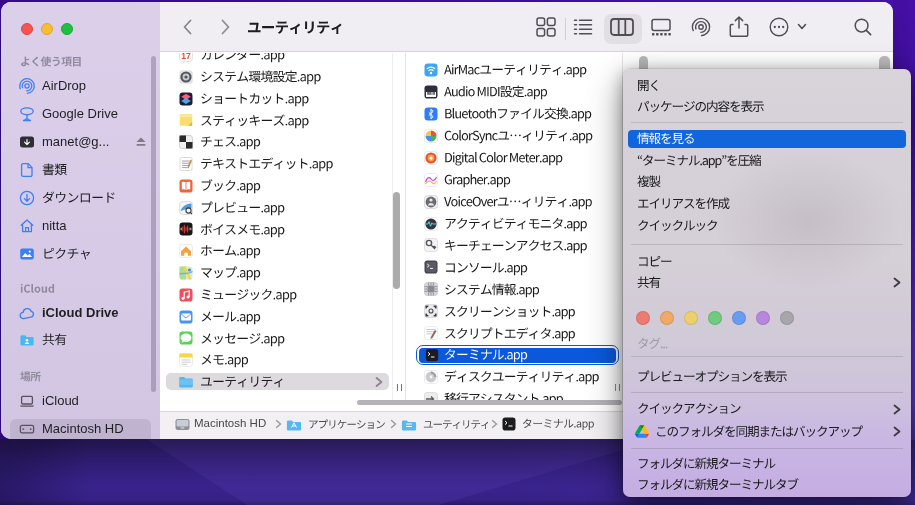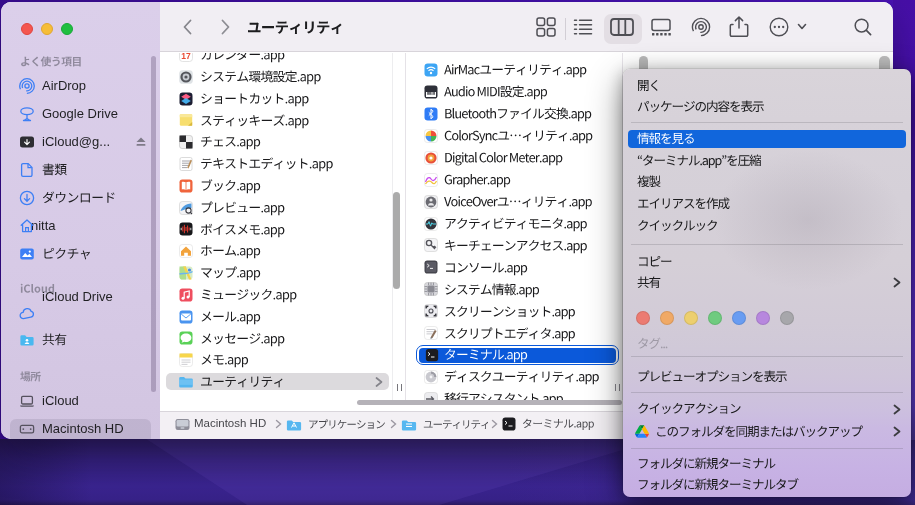--- a/index.html
+++ b/index.html
@@ -20,21 +20,21 @@
     <svg style="position:absolute;left:18px;top:76px" width="16" height="16" viewBox="0 0 16 16">
       <circle cx="8" cy="8" r="2.1" fill="none" stroke="#3d7ff5" stroke-width="1.3"></circle>
       <circle cx="8" cy="8" r="4.8" fill="none" stroke="#3d7ff5" stroke-width="1.3" stroke-dasharray="20 4.5" stroke-dashoffset="-12.6"></circle>
       <circle cx="8" cy="8" r="7.3" fill="none" stroke="#3d7ff5" stroke-width="1.3" stroke-dasharray="33 8" stroke-dashoffset="-19.5"></circle>
     </svg>
     <div style="position:absolute;left:41px;top:104.2px;font-size:13px;font-weight:400;color:#1f1f22;white-space:nowrap;line-height:15.6px;">Google Drive</div>
     <svg style="position:absolute;left:18px;top:104px" width="16" height="16" viewBox="0 0 16 16">
       <ellipse cx="8" cy="5.2" rx="6.2" ry="3.4" fill="none" stroke="#3d7ff5" stroke-width="1.3"></ellipse>
       <path d="M8 8.6 L8 12.5 M4.5 14.5 L11.5 14.5 M8 12.5 L5 14.5 M8 12.5 L11 14.5" fill="none" stroke="#3d7ff5" stroke-width="1.3" stroke-linecap="round"></path>
     </svg>
-    <div style="position:absolute;left:41px;top:132.2px;font-size:13px;font-weight:400;color:#1f1f22;white-space:nowrap;line-height:15.6px;">iCloud@g...</div>
+    <div style="position:absolute;left:41px;top:132.2px;font-size:13px;font-weight:400;color:#1f1f22;white-space:nowrap;line-height:15.6px;">manet@g...</div>
     <svg style="position:absolute;left:18px;top:132px" width="16" height="16" viewBox="0 0 16 16">
       <rect x="1" y="2.5" width="14" height="11" rx="2.5" fill="#2e2e33"></rect>
       <path d="M8 5.5 L8 10.5 M5.6 8.2 L8 10.6 L10.4 8.2" fill="none" stroke="#fff" stroke-width="1.2" stroke-linecap="round" stroke-linejoin="round"></path>
     </svg>
     <svg style="position:absolute;left:134px;top:134px" width="12" height="12" viewBox="0 0 12 12">
       <path d="M6 1.5 L10.5 6 L1.5 6 Z" fill="#7e7a88"></path>
       <rect x="1.5" y="8" width="9" height="1.8" rx="0.9" fill="#7e7a88"></rect>
     </svg>
     <div style="position:absolute;left:41px;top:161.3px;line-height:0"><svg width="24.6" height="15.4" viewBox="0 0 24.6 15.4" style="overflow:visible">
         <path d="M3.3 10.4H9.6V11.2H3.3ZM3.3 9.8V9H9.6V9.8ZM2.4 8.3V12.3H3.3V11.9H9.6V12.3H10.6V8.3ZM0.7 7V7.7H12.1V7H6.8V6.3H11.2V5.6H6.8V4.9H10.5V3.5H12.1V2.8H10.5V1.4H6.8V0.5H5.9V1.4H2.1V2H5.9V2.8H0.7V3.5H5.9V4.2H1.9V4.9H5.9V5.6H1.6V6.3H5.9V7ZM6.8 2H9.6V2.8H6.8ZM6.8 4.2V3.5H9.6V4.2ZM17.4 0.8C17.2 1.2 16.9 1.9 16.7 2.4L17.3 2.6C17.6 2.2 17.9 1.6 18.2 1ZM13.2 1.1C13.5 1.5 13.8 2.2 13.9 2.6L14.6 2.3C14.5 1.9 14.2 1.3 13.9 0.8ZM19.7 5.9H23.2V7.1H19.7ZM19.7 7.8H23.2V9.1H19.7ZM19.7 3.9H23.2V5.1H19.7ZM20 10.1C19.5 10.6 18.5 11.3 17.6 11.6C17.8 11.8 18 12.1 18.2 12.3C19.1 11.9 20.2 11.2 20.9 10.5ZM21.9 10.6C22.7 11.1 23.6 11.8 24.1 12.3L24.8 11.8C24.3 11.3 23.4 10.6 22.6 10.1ZM15.2 6.6V7.7H13V8.5H15.2C15.1 9.5 14.6 10.5 12.7 11.3C12.9 11.5 13.2 11.9 13.3 12.1C14.7 11.4 15.4 10.7 15.7 9.9C16.4 10.4 17.2 11 17.7 11.4L18.3 10.8C17.8 10.3 16.8 9.6 16 9C16 8.9 16.1 8.7 16.1 8.5H18.4V7.7H16.1V6.6ZM15.2 0.7V2.8H13V3.6H14.9C14.4 4.4 13.5 5.2 12.7 5.6C12.9 5.8 13.2 6.1 13.3 6.3C14 5.9 14.7 5.2 15.2 4.4V6.3H16.1V4.5C16.7 5 17.6 5.6 17.9 6L18.4 5.2C18.1 5 16.6 4 16.1 3.8V3.6H18.4V2.8H16.1V0.7ZM18.9 3.1V9.8H24.1V3.1H21.5L21.9 1.9H24.5V1.1H18.4V1.9H20.9C20.8 2.3 20.7 2.8 20.6 3.1Z" fill="#1f1f22"></path>
@@ -43,37 +43,37 @@
       <path d="M4 1.6 h5.2 L13 5.4 V13 a1.4 1.4 0 0 1 -1.4 1.4 H4 A1.4 1.4 0 0 1 2.6 13 V3 A1.4 1.4 0 0 1 4 1.6 Z" fill="none" stroke="#3d7ff5" stroke-width="1.3"></path>
       <path d="M9 1.8 V5.6 H12.8" fill="none" stroke="#3d7ff5" stroke-width="1.2"></path>
     </svg>
     <div style="position:absolute;left:41px;top:189.3px;line-height:0"><svg width="73.8" height="15.4" viewBox="0 0 73.8 15.4" style="overflow:visible">
         <path d="M11.2 0.4 10.5 0.7C10.9 1.2 11.3 1.9 11.6 2.5L12.3 2.2C12 1.7 11.5 0.9 11.2 0.4ZM6.5 1.5 5.3 1.1C5.2 1.5 5 1.9 4.9 2.2C4.3 3.3 3 5.2 0.8 6.6L1.6 7.3C3.1 6.3 4.2 5 5 3.9H9.3C9.1 4.9 8.4 6.3 7.6 7.4C6.7 6.8 5.7 6.2 4.9 5.7L4.2 6.4C5 6.9 6 7.6 6.9 8.3C5.8 9.5 4.1 10.7 2 11.3L2.9 12.1C5.1 11.3 6.6 10.2 7.8 8.9C8.3 9.3 8.8 9.7 9.2 10L9.9 9.2C9.5 8.8 9 8.4 8.5 8C9.4 6.7 10.1 5.2 10.5 4C10.5 3.8 10.7 3.5 10.8 3.4L10.2 3L10.8 2.7C10.6 2.2 10.1 1.4 9.8 0.9L9.1 1.2C9.5 1.7 9.9 2.5 10.1 3L9.9 2.9C9.7 2.9 9.4 3 9.1 3H5.6L5.9 2.5C6 2.3 6.2 1.8 6.5 1.5ZM23.6 3.5 22.9 3.1C22.7 3.1 22.5 3.2 22 3.2H19.1V2C19.1 1.7 19.2 1.4 19.2 1H18C18 1.4 18.1 1.7 18.1 2V3.2H15.2C14.8 3.2 14.4 3.1 14 3.1C14.1 3.4 14.1 3.8 14.1 4.1C14.1 4.5 14.1 5.9 14.1 6.3C14.1 6.6 14.1 6.9 14 7.2H15.2C15.1 7 15.1 6.6 15.1 6.4C15.1 6 15.1 4.6 15.1 4.1H22.3C22.1 5.2 21.7 6.8 21 7.8C20.3 9.1 18.9 10 17.6 10.4C17.2 10.6 16.7 10.7 16.2 10.8L17.1 11.7C19.4 11.1 21.2 9.8 22.1 8.1C22.9 6.9 23.2 5.3 23.4 4.3C23.4 4 23.5 3.7 23.6 3.5ZM27.5 1.9 26.8 2.7C27.7 3.3 29.3 4.7 30 5.3L30.8 4.5C30.1 3.8 28.4 2.5 27.5 1.9ZM26.4 10.5 27.1 11.5C29.2 11.1 30.8 10.3 32.1 9.5C34 8.3 35.5 6.6 36.4 5L35.8 3.9C35.1 5.5 33.5 7.3 31.5 8.6C30.3 9.3 28.6 10.1 26.4 10.5ZM38.8 2.5C38.8 2.8 38.8 3.2 38.8 3.5C38.8 4 38.8 9.3 38.8 9.8C38.8 10.2 38.8 11.2 38.8 11.4H39.9L39.8 10.6H46.8L46.8 11.4H47.9C47.9 11.2 47.9 10.2 47.9 9.8C47.9 9.3 47.9 4.1 47.9 3.5C47.9 3.2 47.9 2.8 47.9 2.5C47.5 2.5 47.1 2.5 46.8 2.5C46.2 2.5 40.6 2.5 39.9 2.5C39.6 2.5 39.3 2.5 38.8 2.5ZM39.8 9.6V3.5H46.8V9.6ZM50.5 5.7V7C50.9 6.9 51.6 6.9 52.3 6.9C53.2 6.9 58.4 6.9 59.3 6.9C59.9 6.9 60.4 7 60.7 7V5.7C60.4 5.7 59.9 5.8 59.3 5.8C58.4 5.8 53.2 5.8 52.3 5.8C51.6 5.8 50.9 5.7 50.5 5.7ZM69.9 2 69.2 2.4C69.6 2.9 70 3.6 70.3 4.3L71.1 4C70.8 3.4 70.2 2.5 69.9 2ZM71.4 1.4 70.7 1.7C71.2 2.3 71.6 3 71.9 3.7L72.6 3.3C72.3 2.7 71.8 1.9 71.4 1.4ZM65.4 10.3C65.4 10.8 65.4 11.4 65.3 11.8H66.6C66.5 11.4 66.5 10.7 66.5 10.3V6.1C67.9 6.5 70.1 7.4 71.5 8.1L71.9 7.1C70.6 6.4 68.2 5.5 66.5 5V2.9C66.5 2.5 66.5 1.9 66.6 1.5H65.3C65.4 1.9 65.4 2.5 65.4 2.9C65.4 3.9 65.4 9.6 65.4 10.3Z" fill="#1f1f22"></path>
       </svg></div>
     <svg style="position:absolute;left:18px;top:188px" width="16" height="16" viewBox="0 0 16 16">
       <circle cx="8" cy="8" r="6.6" fill="none" stroke="#3d7ff5" stroke-width="1.3"></circle>
       <path d="M8 4.5 L8 11 M5.4 8.6 L8 11.2 L10.6 8.6" fill="none" stroke="#3d7ff5" stroke-width="1.3" stroke-linecap="round" stroke-linejoin="round"></path>
     </svg>
-    <div style="position:absolute;left:30px;top:216.2px;font-size:13px;font-weight:400;color:#1f1f22;white-space:nowrap;line-height:15.6px;">nitta</div>
+    <div style="position:absolute;left:41px;top:216.2px;font-size:13px;font-weight:400;color:#1f1f22;white-space:nowrap;line-height:15.6px;">nitta</div>
     <svg style="position:absolute;left:18px;top:216px" width="16" height="16" viewBox="0 0 16 16">
       <path d="M2.2 7.2 L8 2 L13.8 7.2 M3.6 6.4 V13.6 H12.4 V6.4" fill="none" stroke="#3d7ff5" stroke-width="1.3" stroke-linejoin="round" stroke-linecap="round"></path>
       <path d="M6.6 13.4 V9.6 H9.4 V13.4" fill="none" stroke="#3d7ff5" stroke-width="1.2"></path>
     </svg>
     <div style="position:absolute;left:41px;top:245.3px;line-height:0"><svg width="49.2" height="15.4" viewBox="0 0 49.2 15.4" style="overflow:visible">
         <path d="M9.7 2.3C9.7 1.9 10.1 1.5 10.6 1.5C11 1.5 11.4 1.9 11.4 2.3C11.4 2.8 11 3.2 10.6 3.2C10.1 3.2 9.7 2.8 9.7 2.3ZM9.1 2.3C9.1 3.1 9.8 3.8 10.6 3.8C11.4 3.8 12 3.1 12 2.3C12 1.5 11.4 0.9 10.6 0.9C9.8 0.9 9.1 1.5 9.1 2.3ZM3.6 1.7H2.4C2.4 2 2.5 2.4 2.5 2.7C2.5 3.4 2.5 8.5 2.5 9.7C2.5 10.8 3 11.2 4 11.4C4.5 11.5 5.3 11.5 6 11.5C7.4 11.5 9.4 11.4 10.5 11.3V10.1C9.4 10.4 7.4 10.5 6.1 10.5C5.5 10.5 4.8 10.5 4.4 10.4C3.8 10.3 3.5 10.1 3.5 9.5V6.6C5.1 6.2 7.3 5.6 8.7 5C9.1 4.8 9.6 4.6 9.9 4.5L9.5 3.5C9.1 3.7 8.8 3.9 8.4 4C7 4.6 5 5.2 3.5 5.6V2.7C3.5 2.3 3.5 2 3.6 1.7ZM19.2 1.3 18 0.9C17.9 1.3 17.7 1.7 17.6 1.9C17 3.1 15.8 5 13.6 6.3L14.5 6.9C15.8 6 16.9 4.9 17.7 3.8H22C21.8 5 21 6.6 20 7.8C18.8 9.1 17.2 10.3 14.9 11L15.8 11.8C18.2 10.9 19.7 9.8 20.9 8.3C22 7 22.8 5.2 23.2 3.9C23.2 3.7 23.4 3.4 23.5 3.3L22.6 2.7C22.4 2.8 22.1 2.9 21.8 2.9H18.3L18.6 2.3C18.7 2.1 19 1.7 19.2 1.3ZM25.7 5.4V6.5C26 6.5 26.5 6.4 26.9 6.4H30.7C30.5 8.7 29.5 10.2 27.4 11.1L28.5 11.8C30.7 10.5 31.6 8.8 31.7 6.4H35.3C35.6 6.4 36 6.5 36.3 6.5V5.4C36 5.4 35.6 5.5 35.3 5.5H31.7V3C32.7 2.9 33.6 2.7 34.3 2.5C34.5 2.5 34.7 2.4 35 2.3L34.3 1.4C33.7 1.7 32.2 2 31 2.2C29.6 2.4 27.7 2.4 26.7 2.4L27 3.3C28 3.3 29.4 3.3 30.7 3.1V5.5H26.9C26.5 5.5 26 5.4 25.7 5.4ZM48 5.2 47.3 4.7C47.2 4.8 47 4.9 46.8 4.9C46.4 5 44.2 5.4 42.4 5.8L42 4.2C41.9 3.9 41.9 3.6 41.8 3.4L40.7 3.7C40.8 3.9 40.9 4.1 41 4.5L41.5 5.9L39.9 6.2C39.5 6.3 39.2 6.3 38.8 6.4L39.1 7.3L41.7 6.8L43 11.5C43.1 11.8 43.1 12.1 43.2 12.4L44.2 12.1C44.2 11.9 44 11.5 44 11.3C43.8 10.7 43.2 8.4 42.7 6.6L46.5 5.8C46.1 6.6 45.1 7.8 44.3 8.5L45.2 8.9C46.1 8.1 47.4 6.3 48 5.2Z" fill="#1f1f22"></path>
       </svg></div>
     <svg style="position:absolute;left:18px;top:244px" width="16" height="16" viewBox="0 0 16 16">
       <rect x="1.2" y="2.6" width="13.6" height="10.8" rx="2" fill="#3d7ff5"></rect>
       <path d="M3 11 L6.2 7 L8.6 9.6 L10.4 7.8 L13 11 Z" fill="#fff"></path>
       <circle cx="10.8" cy="5.6" r="1.1" fill="#fff"></circle>
     </svg>
     <div style="position:absolute;left:19px;top:281.3px;line-height:0"><svg width="35.0" height="13.2" viewBox="0 0 35.0 13.2" style="overflow:visible">
         <path d="M0.9 9.7H2.5V3.5H0.9ZM1.7 2.5C2.2 2.5 2.6 2.2 2.6 1.6C2.6 1.1 2.2 0.8 1.7 0.8C1.1 0.8 0.7 1.1 0.7 1.6C0.7 2.2 1.1 2.5 1.7 2.5ZM7.7 9.8C8.7 9.8 9.6 9.4 10.3 8.6L9.4 7.6C9 8.1 8.4 8.4 7.7 8.4C6.4 8.4 5.6 7.4 5.6 5.6C5.6 3.8 6.5 2.8 7.8 2.8C8.4 2.8 8.8 3.1 9.3 3.5L10.1 2.4C9.6 1.9 8.8 1.4 7.7 1.4C5.7 1.4 3.9 3 3.9 5.6C3.9 8.4 5.6 9.8 7.7 9.8ZM13 9.8C13.3 9.8 13.6 9.8 13.8 9.7L13.6 8.5C13.5 8.5 13.4 8.5 13.4 8.5C13.2 8.5 13 8.4 13 8V0.9H11.4V8C11.4 9.1 11.8 9.8 13 9.8ZM17.5 9.8C19 9.8 20.4 8.6 20.4 6.6C20.4 4.6 19 3.4 17.5 3.4C15.9 3.4 14.5 4.6 14.5 6.6C14.5 8.6 15.9 9.8 17.5 9.8ZM17.5 8.5C16.6 8.5 16.2 7.8 16.2 6.6C16.2 5.4 16.6 4.7 17.5 4.7C18.3 4.7 18.8 5.4 18.8 6.6C18.8 7.8 18.3 8.5 17.5 8.5ZM23.6 9.8C24.5 9.8 25 9.4 25.6 8.8H25.6L25.7 9.7H27.1V3.5H25.4V7.7C25 8.2 24.7 8.4 24.2 8.4C23.6 8.4 23.3 8.1 23.3 7.2V3.5H21.7V7.4C21.7 8.9 22.3 9.8 23.6 9.8ZM31 9.8C31.6 9.8 32.2 9.5 32.7 9H32.7L32.8 9.7H34.1V0.9H32.5V3.1L32.6 4C32.1 3.6 31.7 3.4 31 3.4C29.7 3.4 28.4 4.6 28.4 6.6C28.4 8.6 29.4 9.8 31 9.8ZM31.4 8.5C30.6 8.5 30.1 7.9 30.1 6.6C30.1 5.4 30.7 4.7 31.4 4.7C31.8 4.7 32.2 4.8 32.5 5.2V7.9C32.2 8.3 31.8 8.5 31.4 8.5Z" fill="#8f899c"></path>
       </svg></div>
-    <div style="position:absolute;left:41px;top:287px;font-size:13px;font-weight:400;color:#1f1f22;white-space:nowrap;line-height:15.6px;">iCloud Drive</div>
+    <div style="position:absolute;left:41px;top:303px;font-size:13px;font-weight:700;color:#1f1f22;white-space:nowrap;line-height:15.6px;">iCloud Drive</div>
     <svg style="position:absolute;left:18px;top:304px" width="16" height="16" viewBox="0 0 16 16">
       <path d="M4.4 12.6 a3.1 3.1 0 0 1 -0.3 -6.2 a4.2 4.2 0 0 1 8.1 -1 a2.9 2.9 0 0 1 -0.4 5.7 Z" fill="none" stroke="#3d7ff5" stroke-width="1.3" stroke-linejoin="round"></path>
     </svg>
     <div style="position:absolute;left:41px;top:331.3px;line-height:0"><svg width="24.6" height="15.4" viewBox="0 0 24.6 15.4" style="overflow:visible">
         <path d="M7.5 9.3C8.7 10.2 10.3 11.5 11.1 12.3L12 11.7C11.1 10.9 9.5 9.7 8.4 8.8ZM4.2 8.9C3.5 9.8 2 10.9 0.8 11.6C1 11.8 1.4 12.1 1.5 12.3C2.8 11.6 4.3 10.4 5.2 9.3ZM1.1 3.2V4.1H3.6V7.2H0.6V8.1H12.2V7.2H9.2V4.1H11.8V3.2H9.2V0.6H8.2V3.2H4.6V0.6H3.6V3.2ZM4.6 7.2V4.1H8.2V7.2ZM17.3 0.5C17.2 1.1 17 1.6 16.7 2.2H13.1V3.1H16.3C15.5 4.8 14.3 6.3 12.8 7.4C13 7.6 13.3 7.9 13.4 8.1C14.2 7.5 14.9 6.8 15.6 6.1V12.3H16.5V9.7H21.9V11.1C21.9 11.3 21.8 11.3 21.6 11.3C21.3 11.4 20.6 11.4 19.7 11.3C19.9 11.6 20 12 20 12.2C21.1 12.2 21.8 12.2 22.3 12.1C22.7 11.9 22.8 11.6 22.8 11.1V4.6H16.6C16.9 4.1 17.2 3.6 17.4 3.1H24.3V2.2H17.8C18 1.7 18.1 1.2 18.3 0.7ZM16.5 7.6H21.9V8.9H16.5ZM16.5 6.7V5.4H21.9V6.7Z" fill="#1f1f22"></path>
       </svg></div>
     <svg style="position:absolute;left:18px;top:330px" width="16" height="16" viewBox="0 0 16 16">
       <path d="M1.4 4.6 a1.3 1.3 0 0 1 1.3 -1.3 h3.4 l1.5 1.6 h5.7 a1.3 1.3 0 0 1 1.3 1.3 v6 a1.3 1.3 0 0 1 -1.3 1.3 h-10.6 a1.3 1.3 0 0 1 -1.3 -1.3 Z" fill="#49b8f0"></path>
       <circle cx="8" cy="8.2" r="1.3" fill="#fff"></circle>
       <path d="M5.6 12 a2.5 2.5 0 0 1 4.8 0 Z" fill="#fff"></path>

